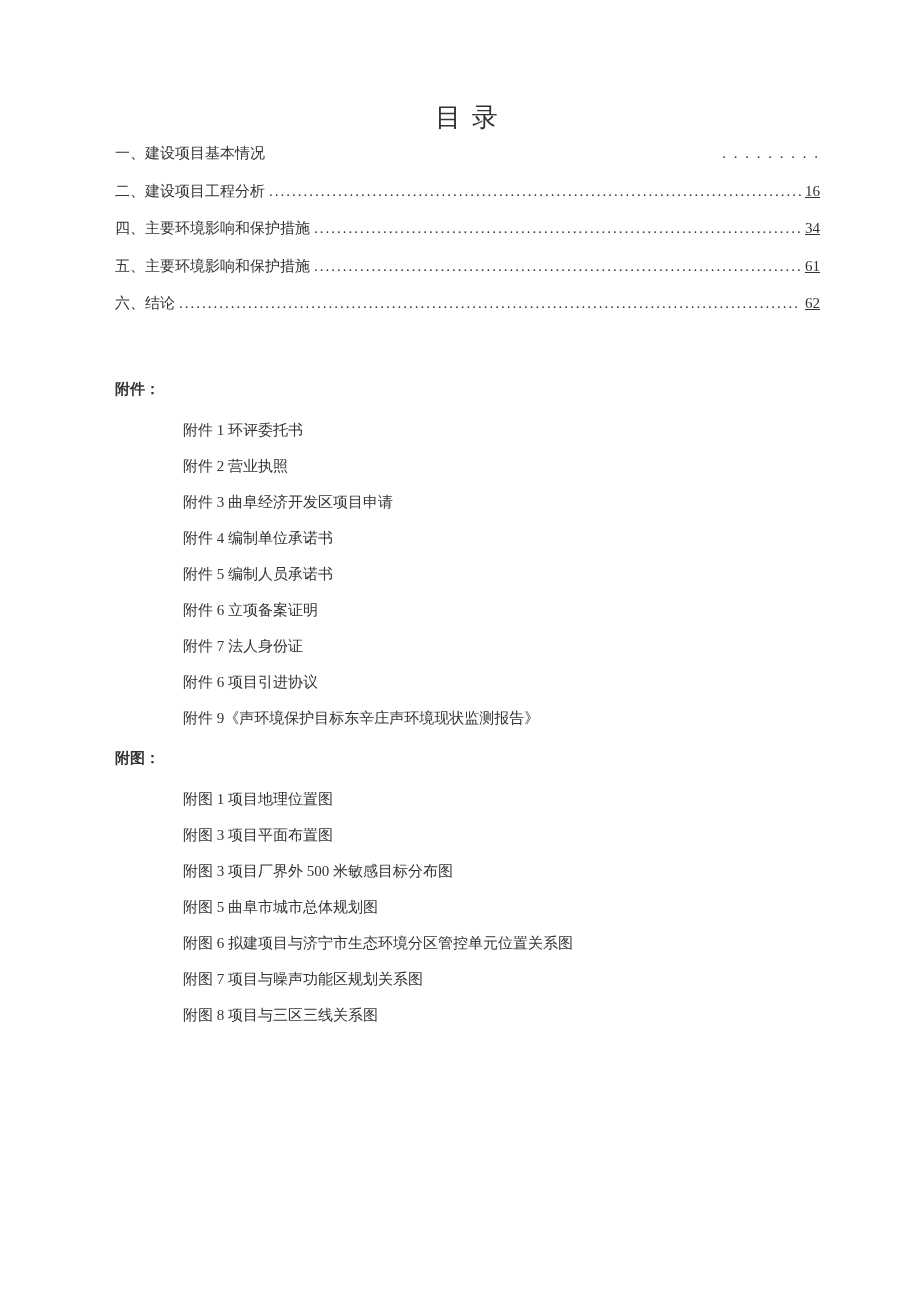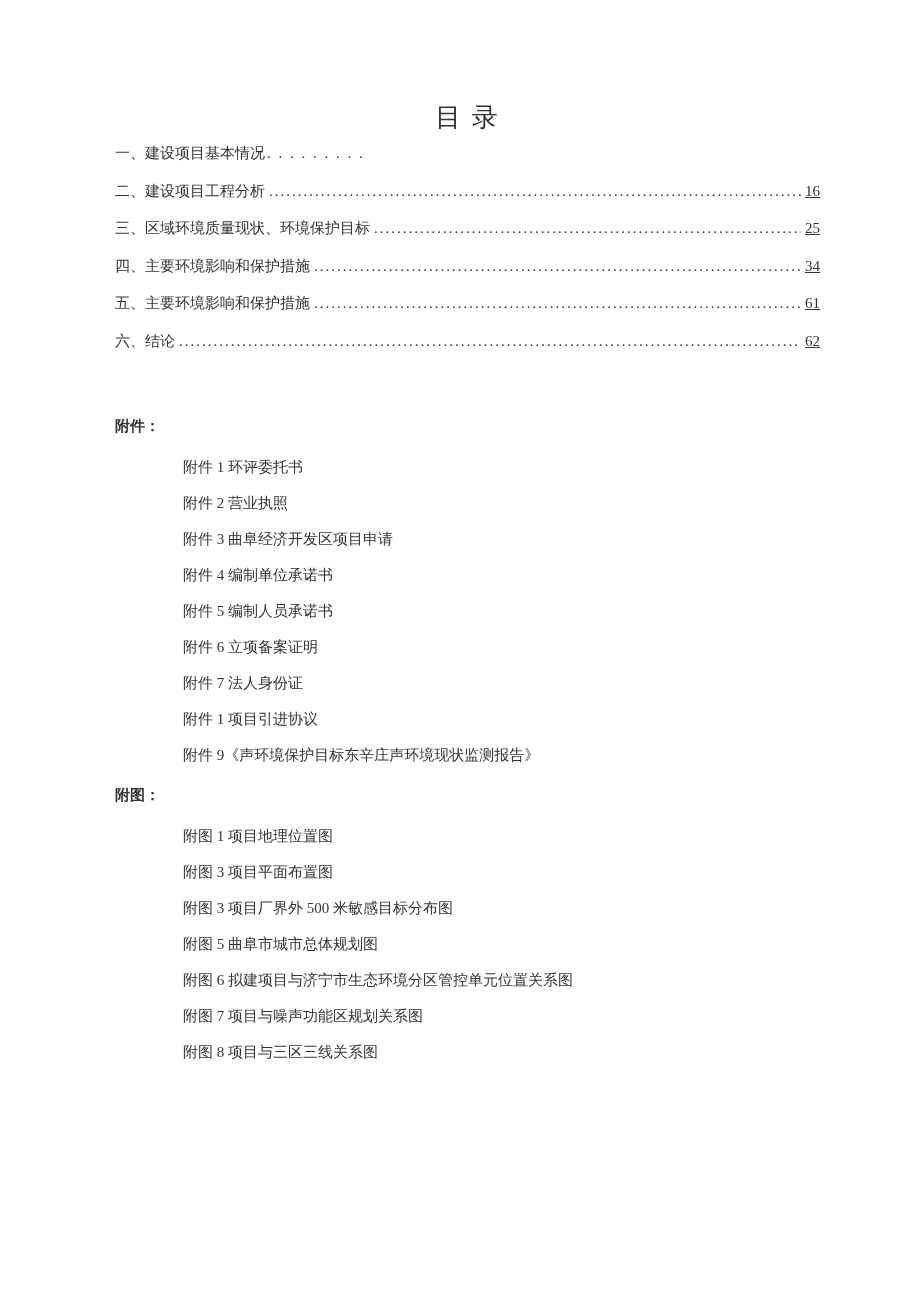--- a/index.html
+++ b/index.html
@@ -23,20 +23,21 @@
     }
     .toc {
       margin-bottom: 50px;
     }
     .toc-item {
       display: flex;
       align-items: baseline;
       font-size: 15px;
       line-height: 2.5;
       white-space: nowrap;
+      justify-content: space-between;
     }
     .toc-label {
       flex-shrink: 0;
     }
     .toc-dots {
       flex: 1;
       overflow: hidden;
       letter-spacing: 2px;
       color: #333;
       margin: 0 4px;
@@ -78,25 +79,20 @@
   <div class="toc-item">
     <span class="toc-label">一、建设项目基本情况</span>
     <span class="toc-dots-short">. . . . . . . . .</span>
   </div>
   <div class="toc-item">
     <span class="toc-label">二、建设项目工程分析</span>
     <span class="toc-dots"></span>
     <span class="toc-page">16</span>
   </div>
   <div class="toc-item">
-    <span class="toc-label">三、区域环境质量现状、环境保护目标</span>
-    <span class="toc-dots"></span>
-    <span class="toc-page">25</span>
-  </div>
-  <div class="toc-item">
     <span class="toc-label">四、主要环境影响和保护措施</span>
     <span class="toc-dots"></span>
     <span class="toc-page">34</span>
   </div>
   <div class="toc-item">
     <span class="toc-label">五、主要环境影响和保护措施</span>
     <span class="toc-dots"></span>
     <span class="toc-page">61</span>
   </div>
   <div class="toc-item">
@@ -108,21 +104,21 @@
 
 <div class="section-heading">附件：</div>
 <div class="list-indent">
   <div class="list-item">附件 1 环评委托书</div>
   <div class="list-item">附件 2 营业执照</div>
   <div class="list-item">附件 3 曲阜经济开发区项目申请</div>
   <div class="list-item">附件 4 编制单位承诺书</div>
   <div class="list-item">附件 5 编制人员承诺书</div>
   <div class="list-item">附件 6 立项备案证明</div>
   <div class="list-item">附件 7 法人身份证</div>
-  <div class="list-item">附件 1 项目引进协议</div>
+  <div class="list-item">附件 6 项目引进协议</div>
   <div class="list-item">附件 9《声环境保护目标东辛庄声环境现状监测报告》</div>
 </div>
 
 <div class="section-heading">附图：</div>
 <div class="list-indent">
   <div class="list-item">附图 1 项目地理位置图</div>
   <div class="list-item">附图 3 项目平面布置图</div>
   <div class="list-item">附图 3 项目厂界外 500 米敏感目标分布图</div>
   <div class="list-item">附图 5 曲阜市城市总体规划图</div>
   <div class="list-item">附图 6 拟建项目与济宁市生态环境分区管控单元位置关系图</div>

